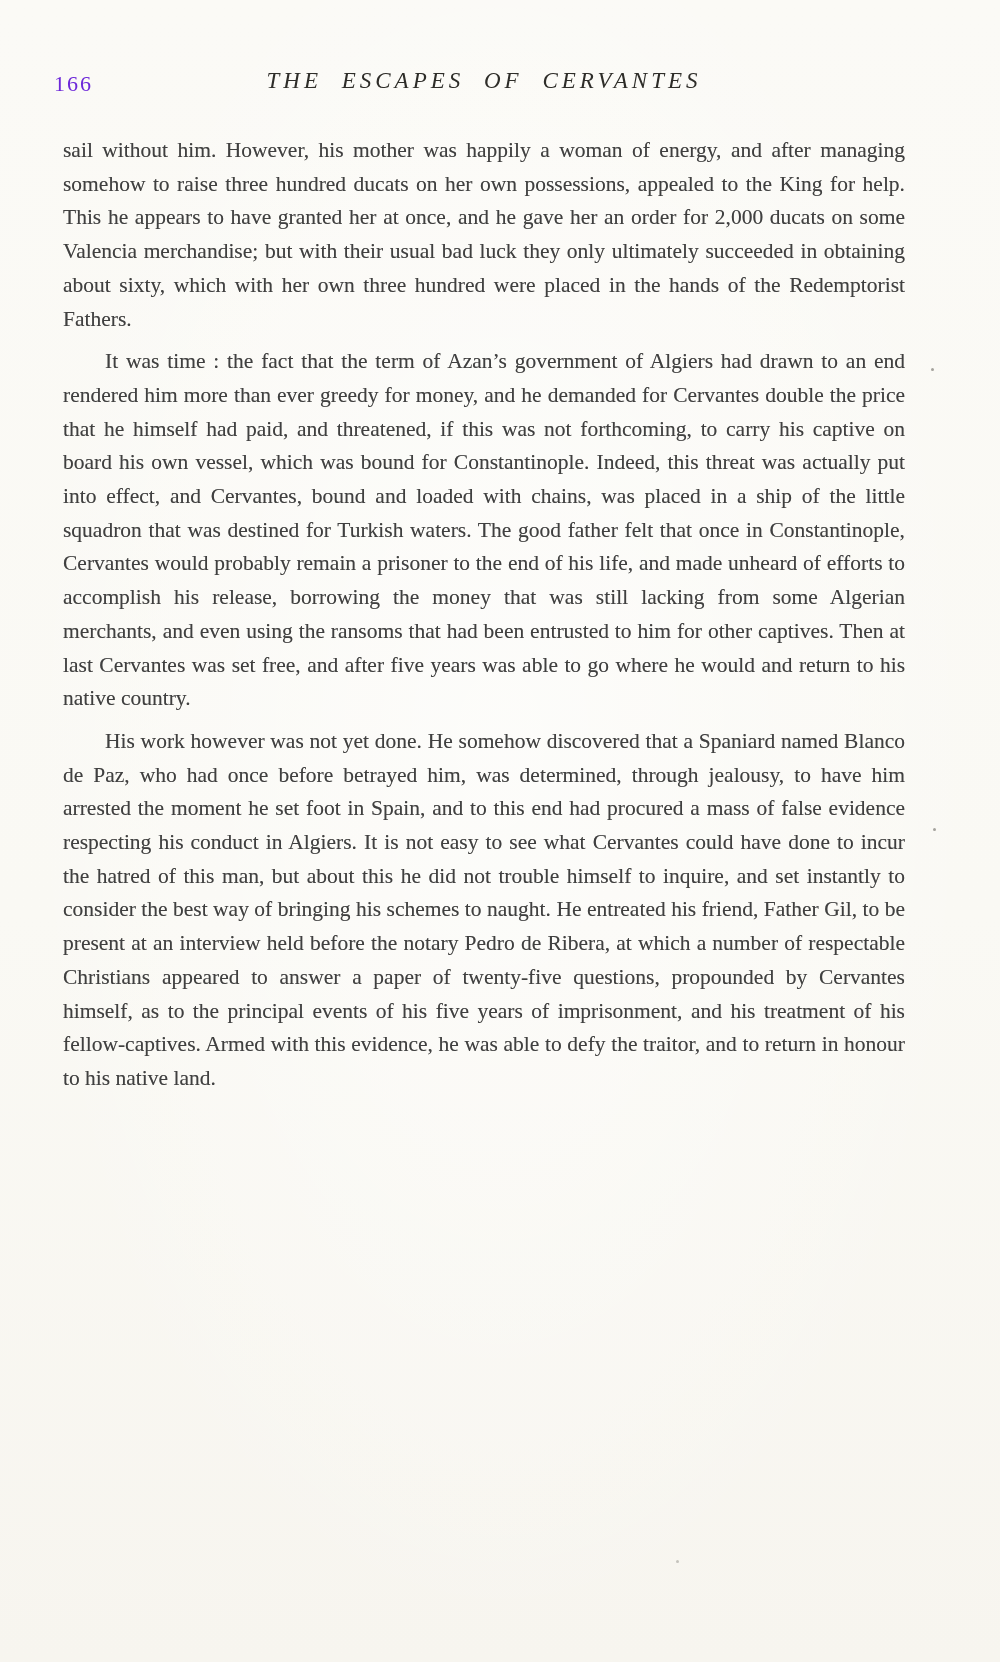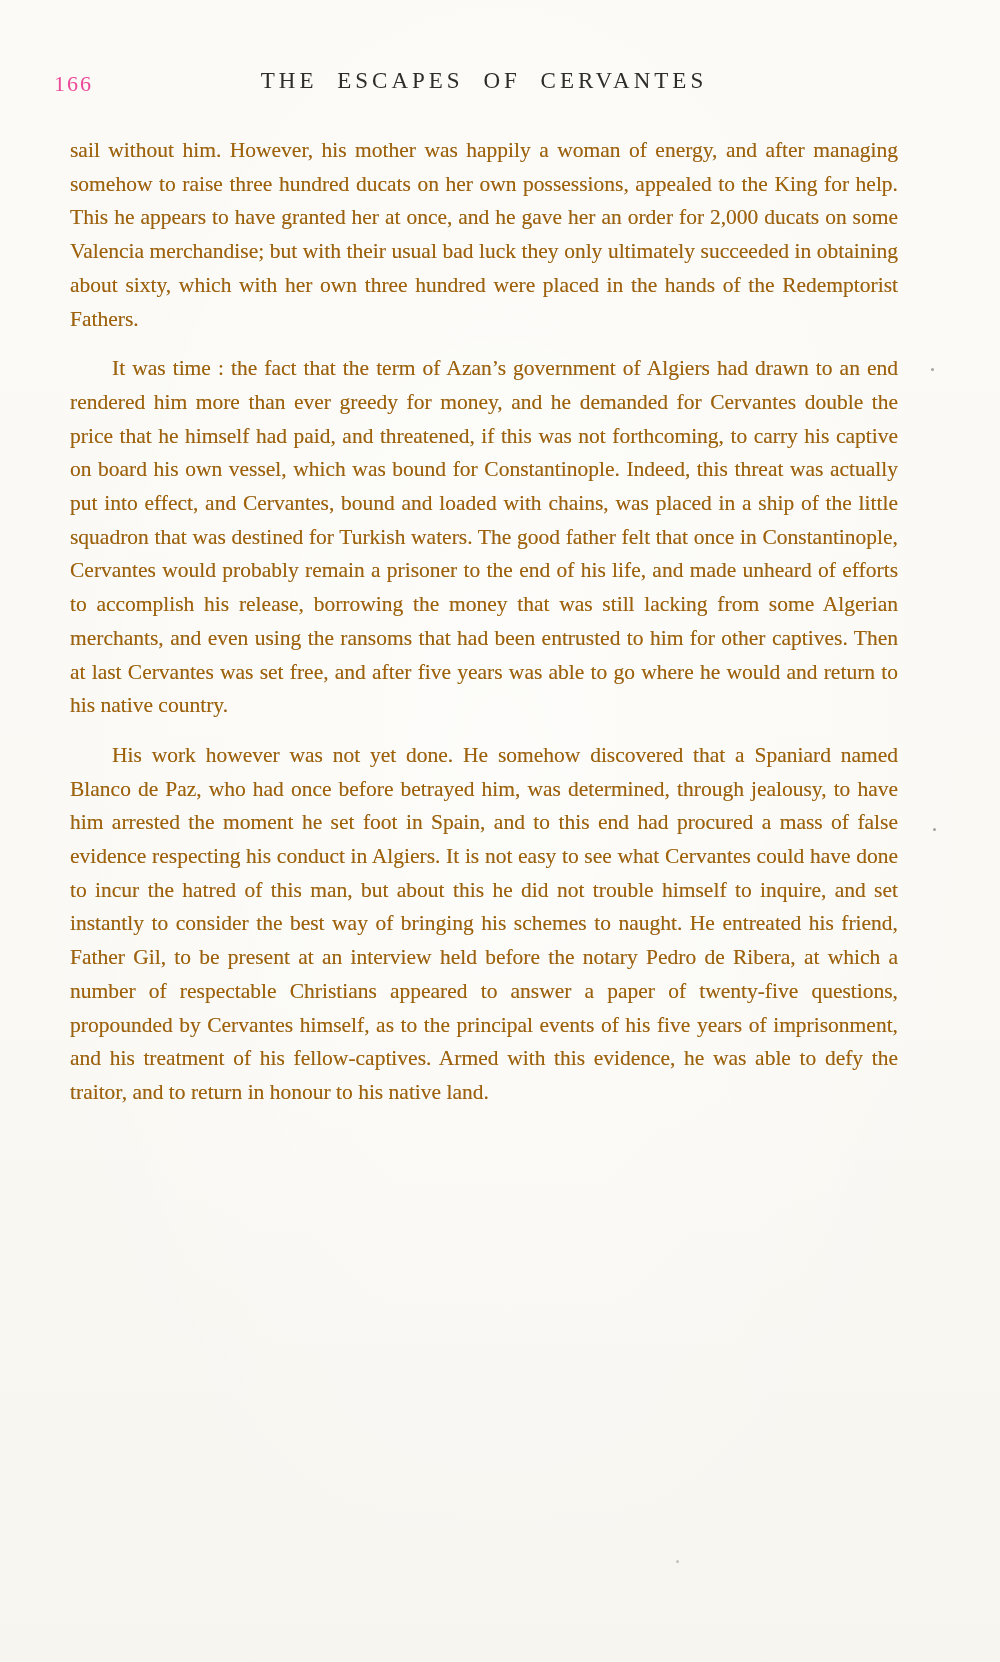--- a/index.html
+++ b/index.html
@@ -30,43 +30,44 @@
     height: 36px;
     margin-bottom: 30px;
   }
 
   .page-number {
     position: absolute;
     left: 0;
     top: 3px;
     font-size: 22px;
     letter-spacing: 2px;
-    color: #ec4899;
+    color: #6d28d9;
   }
 
   .running-title {
     position: absolute;
     left: 50%;
     transform: translateX(-50%);
     top: 0;
+    font-style: italic;
     font-size: 23px;
     letter-spacing: 4px;
     word-spacing: 10px;
     white-space: nowrap;
     color: #2e2d29;
     text-align: right;
   }
 
   .page-body p {
-    margin: 16px;
+    margin: 9px;
     font-size: 21.5px;
     line-height: 33.7px;
     text-align: justify;
     text-indent: 42px;
-    color: #a16207;
+    color: #404040;
     
     text-shadow: 0 0 0.4px rgba(43,42,39,0.35);
   }
 
   .page-body p.no-indent {
     text-indent: 0;
   }
 
   .page-body p.continues {
     text-align-last: justify;

